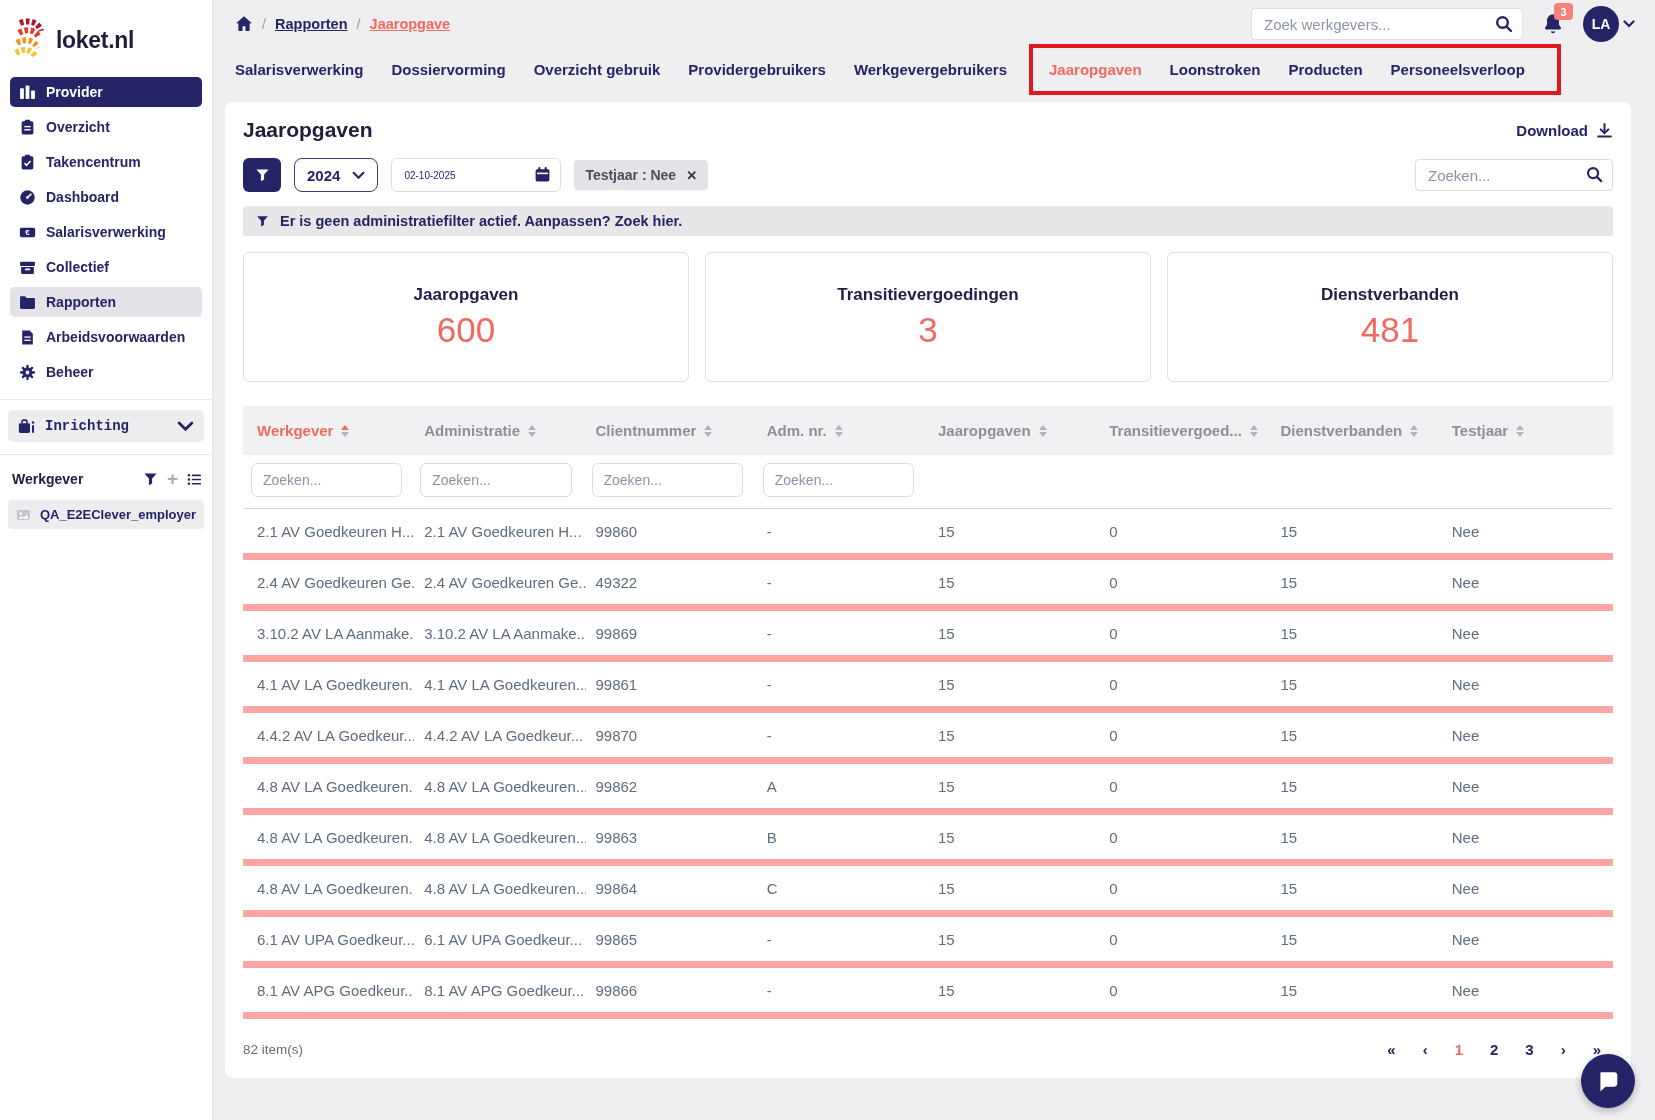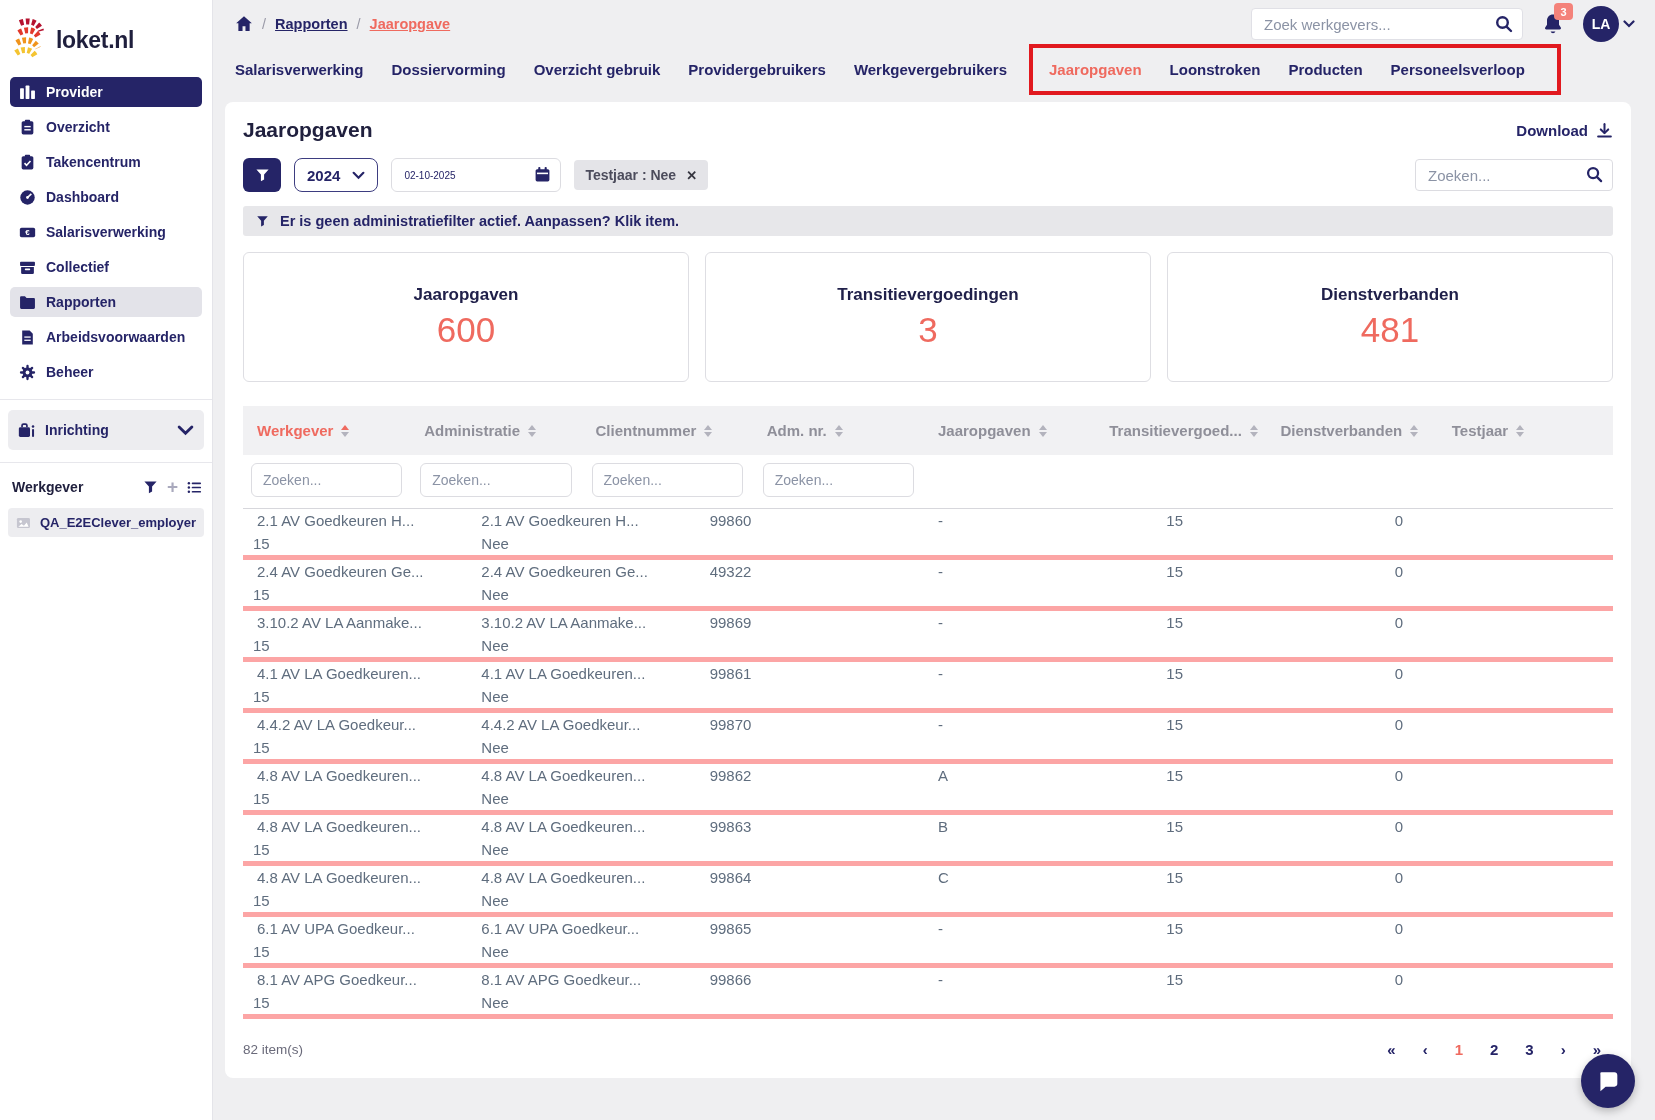--- a/index.html
+++ b/index.html
@@ -11,22 +11,22 @@
   .sidebar { width:213px; min-width:213px; background:#fff; border-right:1px solid #e4e4e9; padding-top:12px; }
   .logo { display:flex; align-items:center; gap:6px; padding:6px 10px 10px 12px; cursor:pointer; }
   .logo-text { font-size:23px; font-weight:700; color:#1f1f3d; letter-spacing:-0.3px; }
   .nav { }
   .nav-item { display:flex; align-items:center; gap:10px; height:30px; margin:5px 10px; padding:0 9px;
               border-radius:5px; font-size:14px; font-weight:700; color:#252467; cursor:pointer; }
   .nav-item svg { width:17px; height:17px; flex:0 0 17px; }
   .nav-item.active { background:#252467; color:#fff; }
   .nav-item.highlight { background:#e3e3e9; }
   .side-divider { height:1px; background:#e7e7ec; margin:12px 0 10px; }
-  .section-row { display:flex; align-items:center; gap:10px; height:40px; margin:0 8px; padding:0 10px;
-                 background:#ededf0; border-radius:5px; font-size:14px; font-weight:700; cursor:pointer; }
+  .section-row { display:flex; align-items:center; gap:10px; height:32px; margin:0 8px; padding:0 10px;
+                 background:#ededf0; border-radius:5px; font-size:14px; font-weight:700; cursor:pointer;font-family:Liberation Mono, monospace; }
   .section-row svg { width:17px; height:17px; }
   .section-row .chev { margin-left:auto; }
   .wg-head { display:flex; align-items:center; height:28px; margin:2px 10px 0 12px; }
   .wg-label { font-size:14px; font-weight:700; color:#20203e; }
   .wg-icons { margin-left:auto; display:flex; align-items:center; gap:9px; }
   .wg-icons svg { width:15px; height:15px; cursor:pointer; }
   .wg-plus { font-size:19px; font-weight:600; color:#a9a9bd; line-height:14px; cursor:pointer; }
   .employer { display:flex; align-items:center; gap:9px; height:29px; margin:7px 8px; padding:0 8px;
               background:#ededf0; border-radius:4px; font-size:13px; font-weight:700; color:#252467; cursor:pointer; }
   .employer svg { width:16px; height:16px; }
@@ -103,22 +103,22 @@
   .sort { display:inline-flex; flex-direction:column; gap:2px; margin-left:8px; }
   .sort i { display:block; width:0; height:0; border-left:4px solid transparent; border-right:4px solid transparent; }
   .sort .up { border-bottom:5px solid #b3b3bd; }
   .sort .dn { border-top:5px solid #b3b3bd; }
   .th:first-child .up { border-bottom-color:#EF6A5F; }
   .tfilter { display:grid; grid-template-columns:repeat(8,1fr); padding:8px 0 11px; border-bottom:1px solid #d7d7dc; }
   .tfilter input { margin-left:6px; width:calc(100% - 20px); height:34px; border:1px solid #dcdce1; border-radius:6px;
                    padding:0 11px; font-size:14px; font-family:inherit; color:#3c4a5c; outline:none; }
   .tfilter input::placeholder { color:#8b93a5; }
   .tfilter > div:first-child input { margin-left:8px; }
-  .trow { display:grid; grid-template-columns:repeat(6,1fr); height:51px; align-items:center;
-          border-bottom:5px solid #fca5a5; cursor:pointer; }
+  .trow { display:grid; grid-template-columns:repeat(8,1fr); height:51px; align-items:center;
+          border-bottom:7px solid #fca5a5; cursor:pointer; }
   .td { padding-left:10px; font-size:15px; color:#5f6d7e; white-space:nowrap; overflow:hidden; }
   .trow .td:first-child { padding-left:14px; }
 
   .tfoot { display:flex; align-items:center; margin-top:22px; }
   .items-count { font-size:13.5px; color:#6a6a7a; }
   .pager { margin-left:auto; display:flex; align-items:center; gap:27px; font-size:15px; font-weight:700;
            color:#252467; padding-right:12px; }
   .pager span { cursor:pointer; }
   .pager .pg-active { color:#EF6A5F; }
 
@@ -361,21 +361,21 @@
               <circle cx="7.5" cy="7.5" r="5.3"></circle>
               <line x1="11.8" y1="11.8" x2="16" y2="16"></line>
             </svg>
         </span>
       </div>
 
       <div class="banner">
         <svg viewBox="0 0 16 16" fill="#252467">
             <path d="M1.5 1.5h13L9.7 7v5.2L6.3 14V7z"></path>
           </svg>
-        <span>Er is geen administratiefilter actief. Aanpassen? Klik item.</span>
+        <span>Er is geen administratiefilter actief. Aanpassen? Zoek hier.</span>
       </div>
 
       <div class="cards3">
 
       <div class="scard">
           <div class="scard-title">Jaaropgaven</div>
           <div class="scard-value">600</div>
         </div>
           <div class="scard">
           <div class="scard-title">Transitievergoedingen</div>

